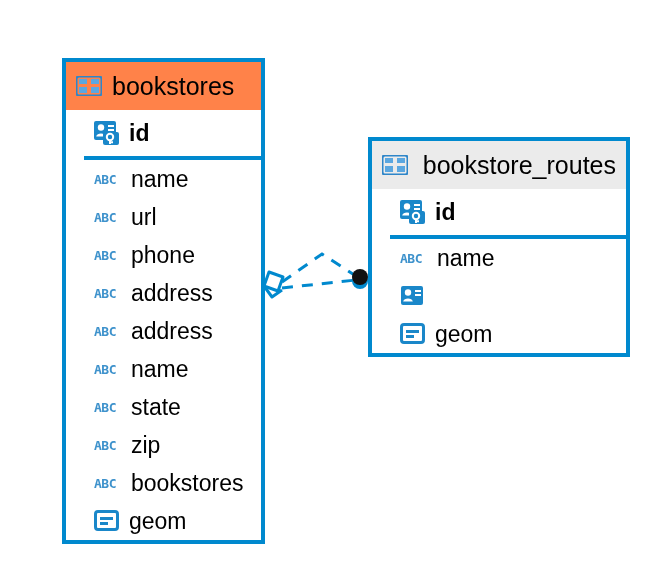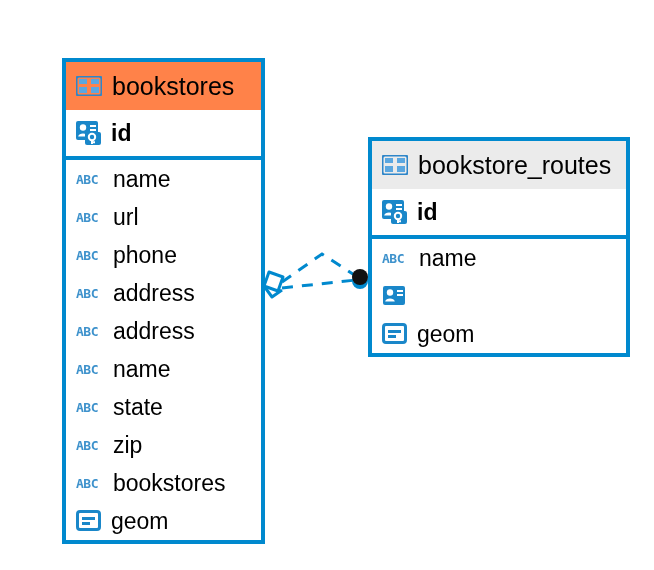--- a/index.html
+++ b/index.html
@@ -39,20 +39,21 @@
     color: #000000;
     line-height: 1;
     white-space: nowrap;
   }
   .pk-divider {
     height: 4px;
     background: #0089ce;
   }
   .field-list {
     padding: 0;
+    margin-left: 18px;
   }
   .field-row {
     display: flex;
     align-items: center;
     gap: 9px;
     padding: 0 10px;
     height: 38px;
     box-sizing: border-box;
   }
   .field-row.pk-row {
@@ -209,21 +210,21 @@
           </svg>
         </span>
         <span class="field-name">geom</span>
       </div>
 
     </div>
   </div>
 
   <div class="entity" id="entity-bookstore-routes" style="left:368px; top:137px; width:262px;">
 
-    <div class="entity-header" id="header-bookstore-routes" style="background: rgb(235, 235, 235);">
+    <div class="entity-header" id="header-bookstore-routes" style="background: rgb(235, 235, 235); justify-content: space-between;">
       <span class="icon">
         <svg width="26" height="20" viewBox="0 0 26 20">
           <rect x="0.5" y="0.5" width="25" height="19" rx="2.5" fill="none" stroke="#2e86c9" stroke-width="2"></rect>
           <rect x="3" y="3" width="8" height="5" fill="#5ba7e0"></rect>
           <rect x="15" y="3" width="8" height="5" fill="#5ba7e0"></rect>
           <rect x="3" y="11" width="8" height="6" fill="#5ba7e0"></rect>
           <rect x="15" y="11" width="8" height="6" fill="#5ba7e0"></rect>
         </svg>
       </span>
       <span class="entity-title">bookstore_routes</span>

